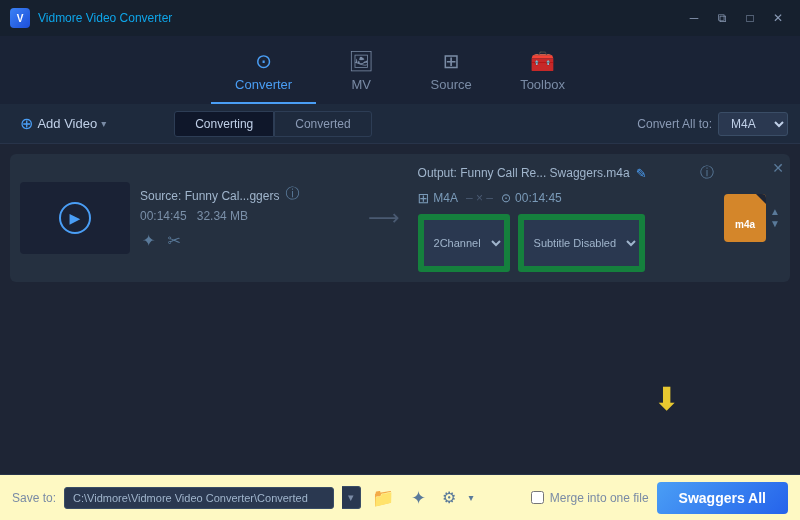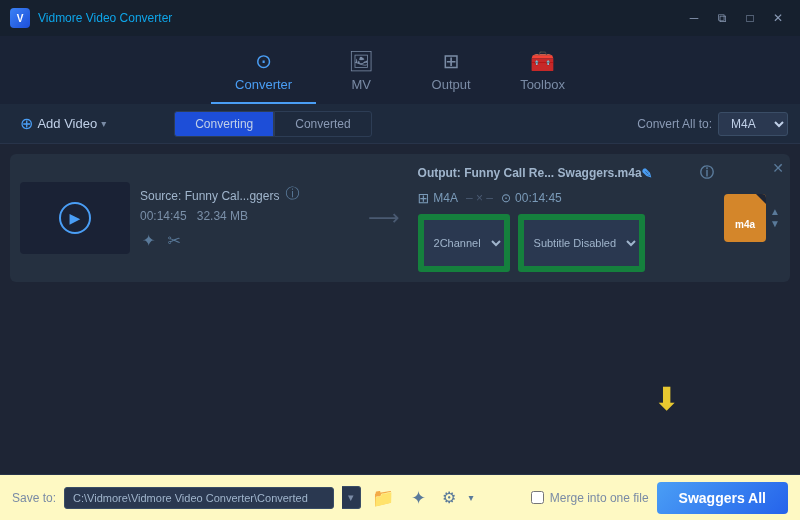--- a/index.html
+++ b/index.html
@@ -128,21 +128,21 @@
     }
     .tab-switch-btn {
       padding: 5px 20px;
       background: none;
       border: 1px solid #2d3d55;
       color: #8a9ab5;
       font-size: 12px;
       cursor: pointer;
     }
     .tab-switch-btn.active {
-      background: #1d4ed8;
+      background: #0f172a;
       color: #c0d0e8;
     }
     .tab-switch-btn:first-child { border-radius: 3px 0 0 3px; }
     .tab-switch-btn:last-child { border-radius: 0 3px 3px 0; }
 
     #convert-all-to {
       display: flex;
       align-items: center;
       gap: 6px;
       margin-left: auto;
@@ -248,23 +248,23 @@
 
     .output-info {
       flex: 1;
       display: flex;
       flex-direction: column;
       gap: 8px;
     }
     .output-row {
       display: flex;
       align-items: center;
+      gap: 6px;
       font-size: 12px;
       color: #a0b5cc;
-      font-weight: bold;
     }
     .output-row .edit-icon {
       color: #4a9ef5;
       cursor: pointer;
       font-size: 13px;
     }
     .output-row .info-icon {
       color: #5a7a9a;
       font-size: 14px;
       cursor: pointer;
@@ -463,21 +463,21 @@
   <div class="nav-tab active">
     <span class="nav-tab-icon">⊙</span>
     <span>Converter</span>
   </div>
   <div class="nav-tab">
     <span class="nav-tab-icon">🖼</span>
     <span>MV</span>
   </div>
   <div class="nav-tab">
     <span class="nav-tab-icon">⊞</span>
-    <span>Output</span>
+    <span>Source</span>
   </div>
   <div class="nav-tab">
     <span class="nav-tab-icon">🧰</span>
     <span>Toolbox</span>
   </div>
 </div>
 
 <div id="toolbar">
   <button id="add-files-btn">
     <span style="font-size:16px;color:#4a9ef5;">⊕</span>

